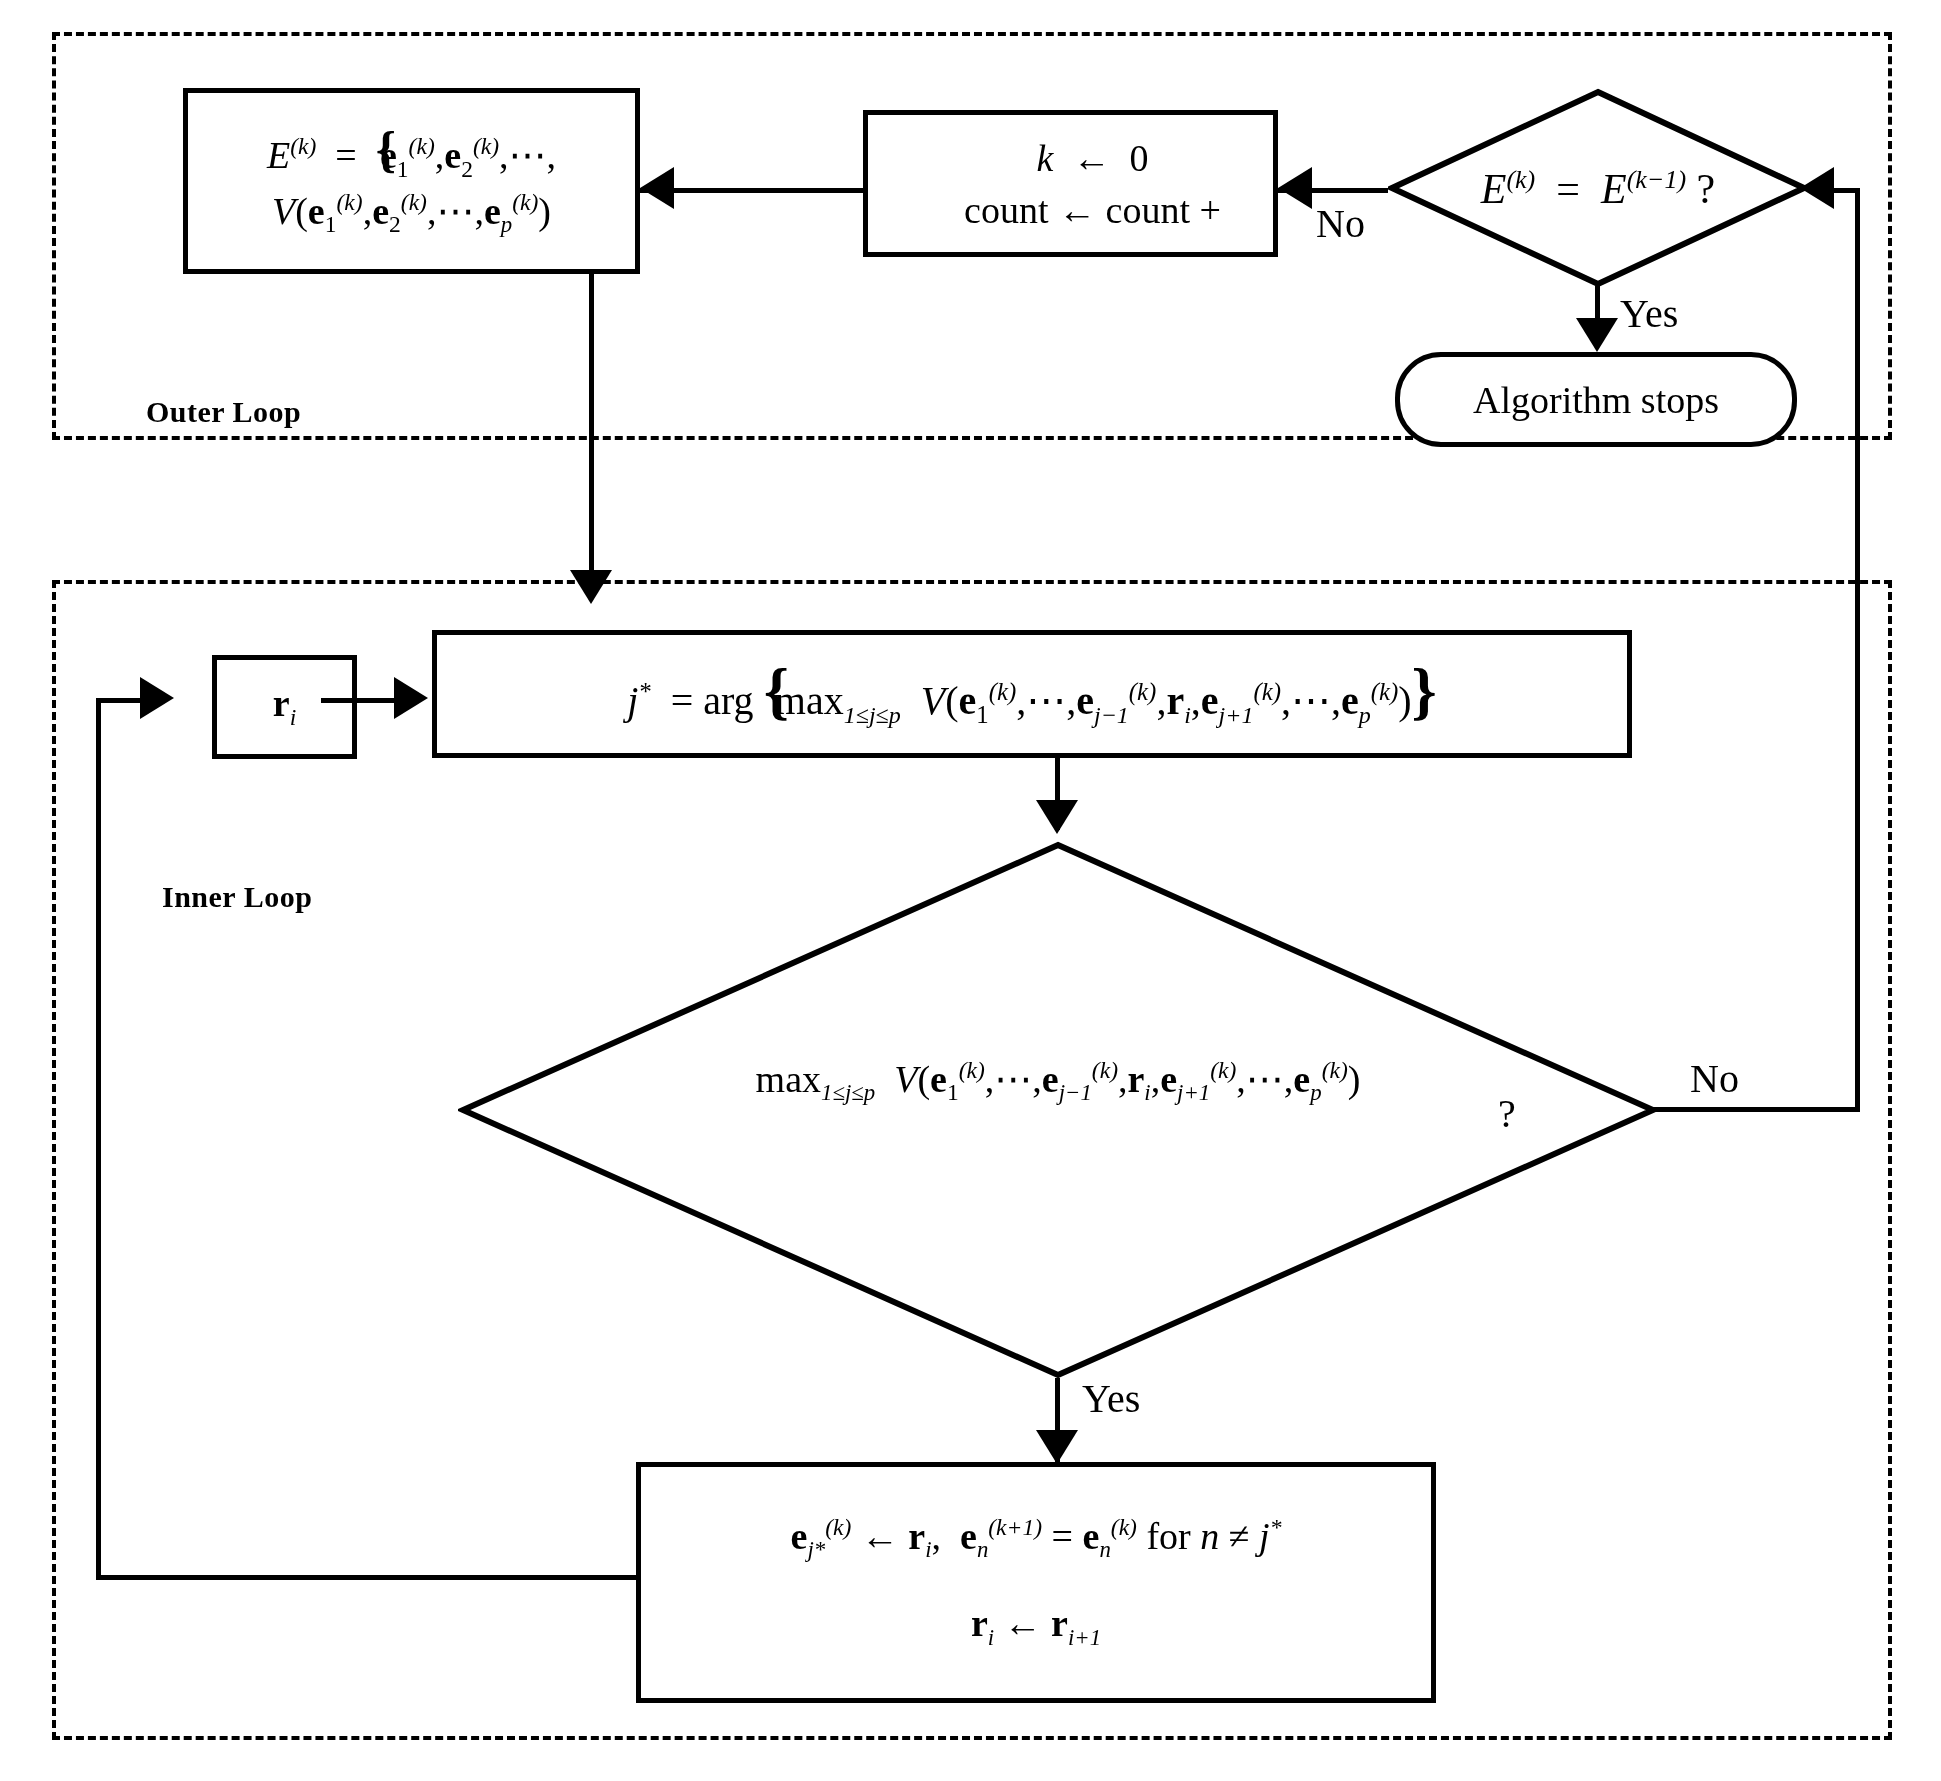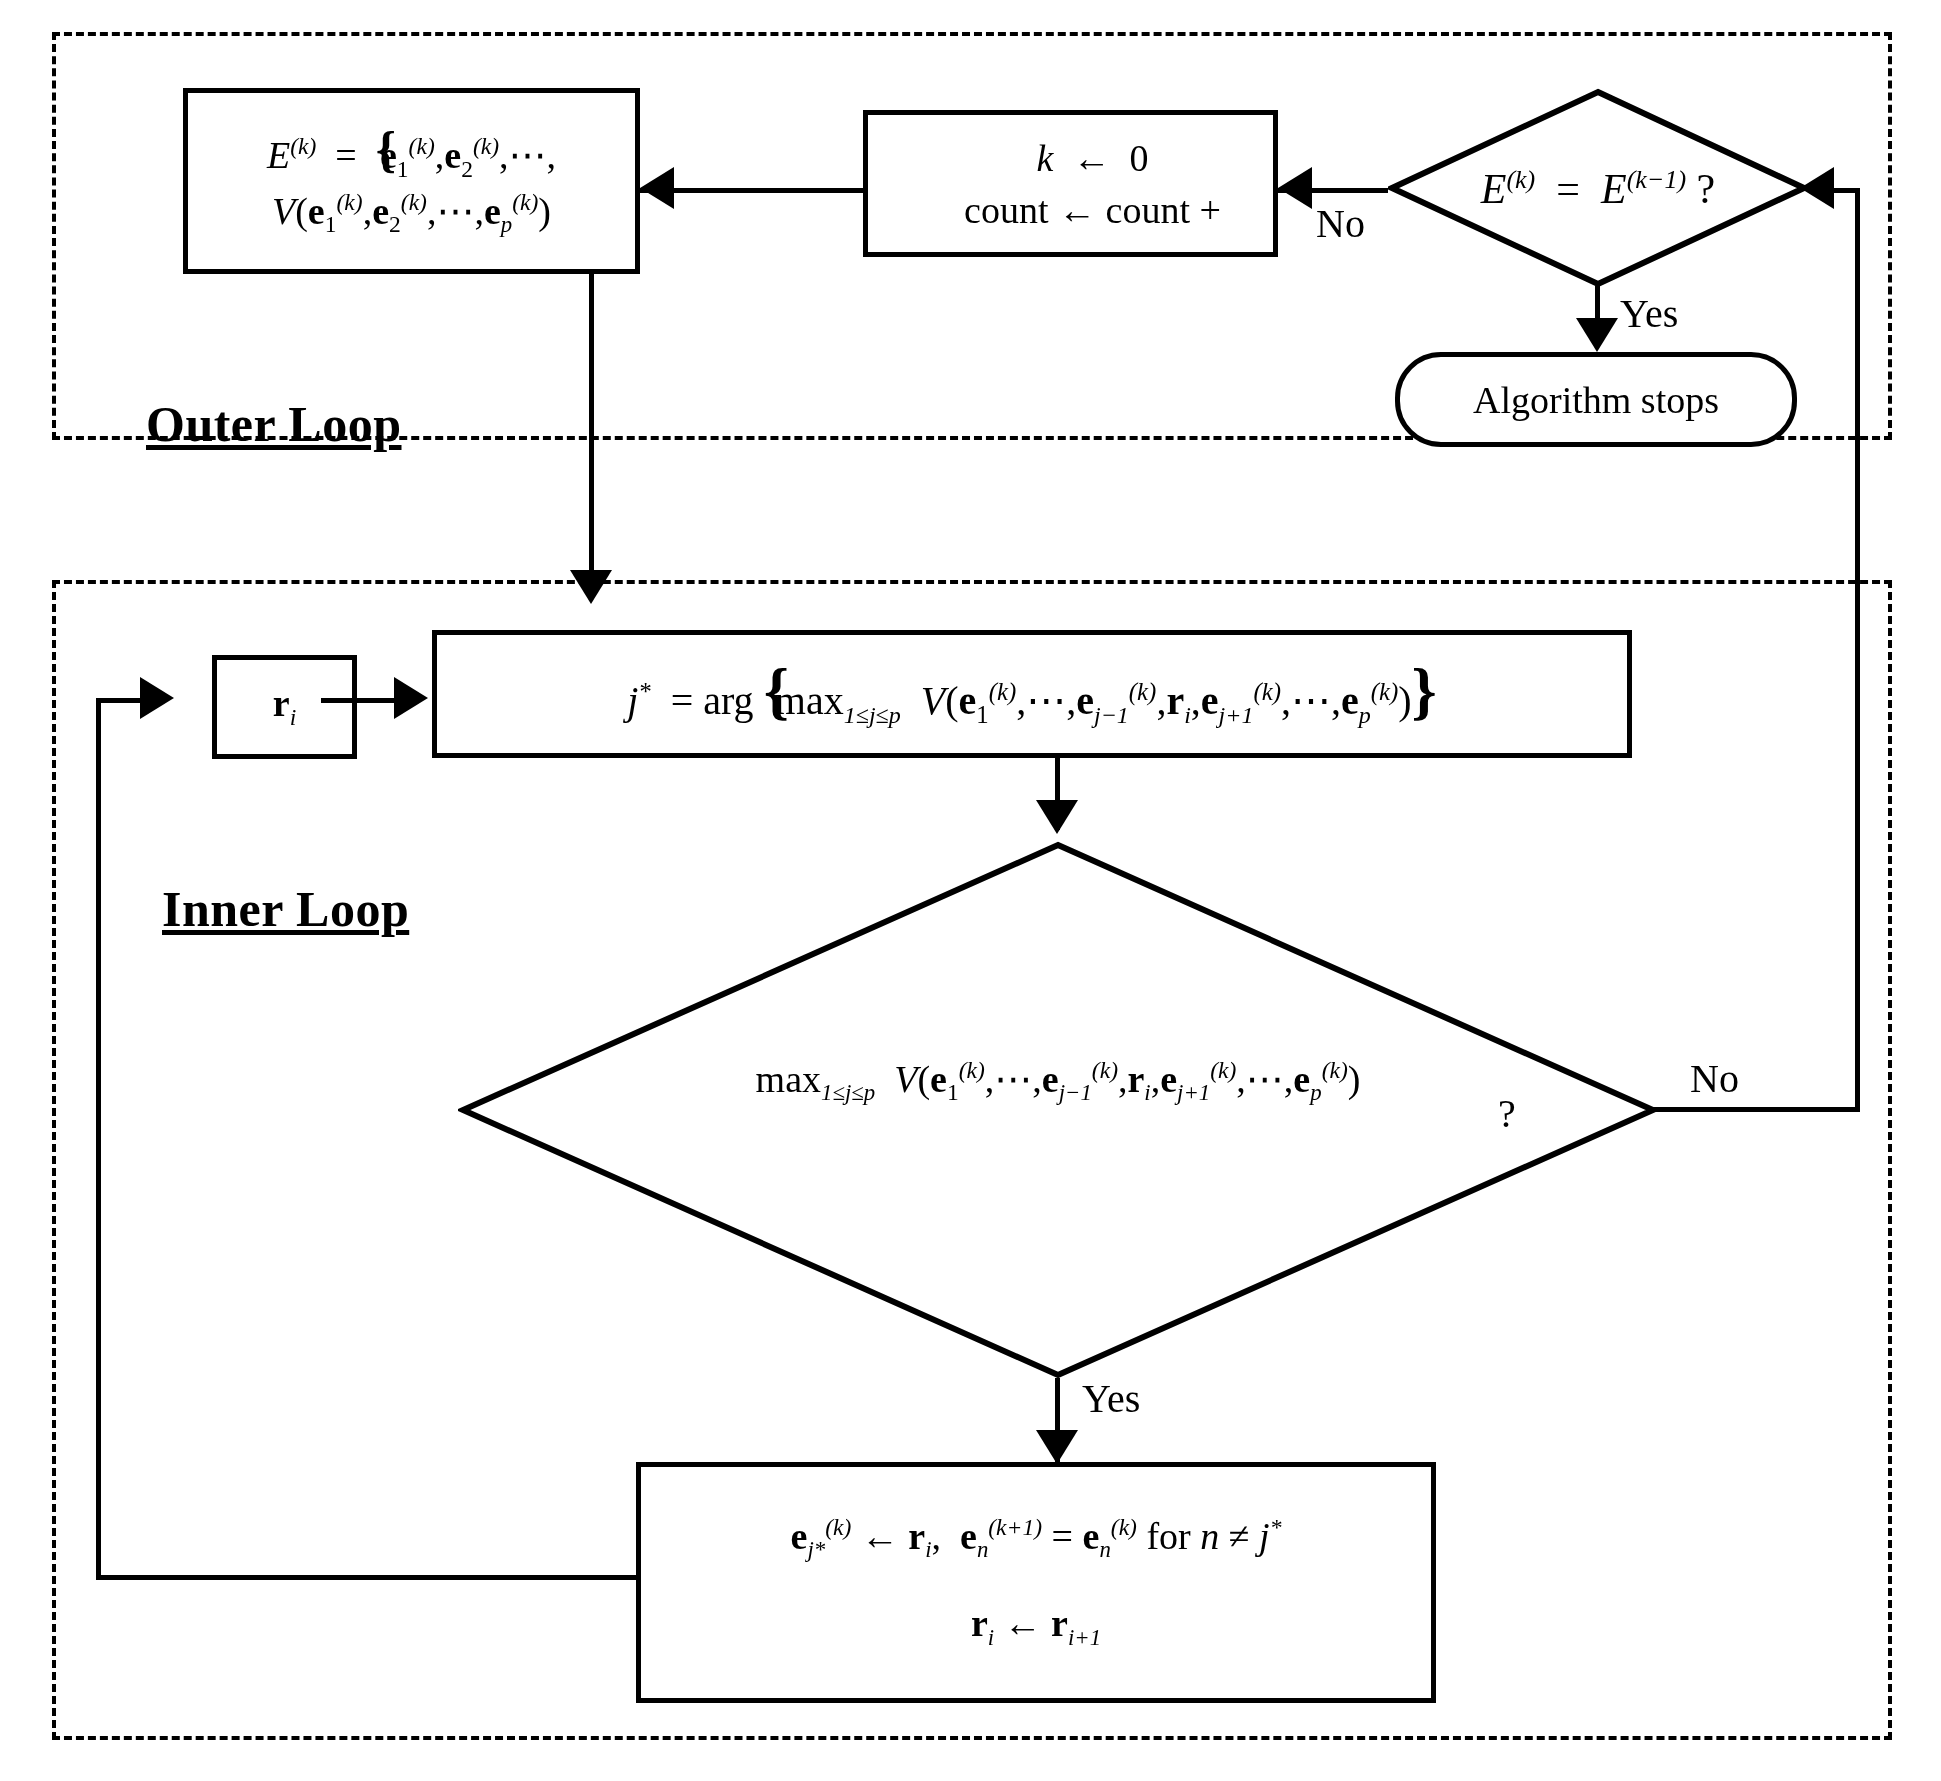--- a/index.html
+++ b/index.html
@@ -25,22 +25,21 @@
     border: 4px dashed #000;
     box-sizing: border-box;
   }
   .loop-region.dashdot {
     border-style: dashed;
   }
 
   .loop-label {
     position: absolute;
     font-weight: bold;
-    font-size: 50px;
-    text-decoration: underline;
+    font-size: 30px;
     text-underline-offset: 4px;
     letter-spacing: 0.5px;
     white-space: nowrap;
   }
 
   
   .box {
     position: absolute;
     border: 5px solid #000;
     box-sizing: border-box;

